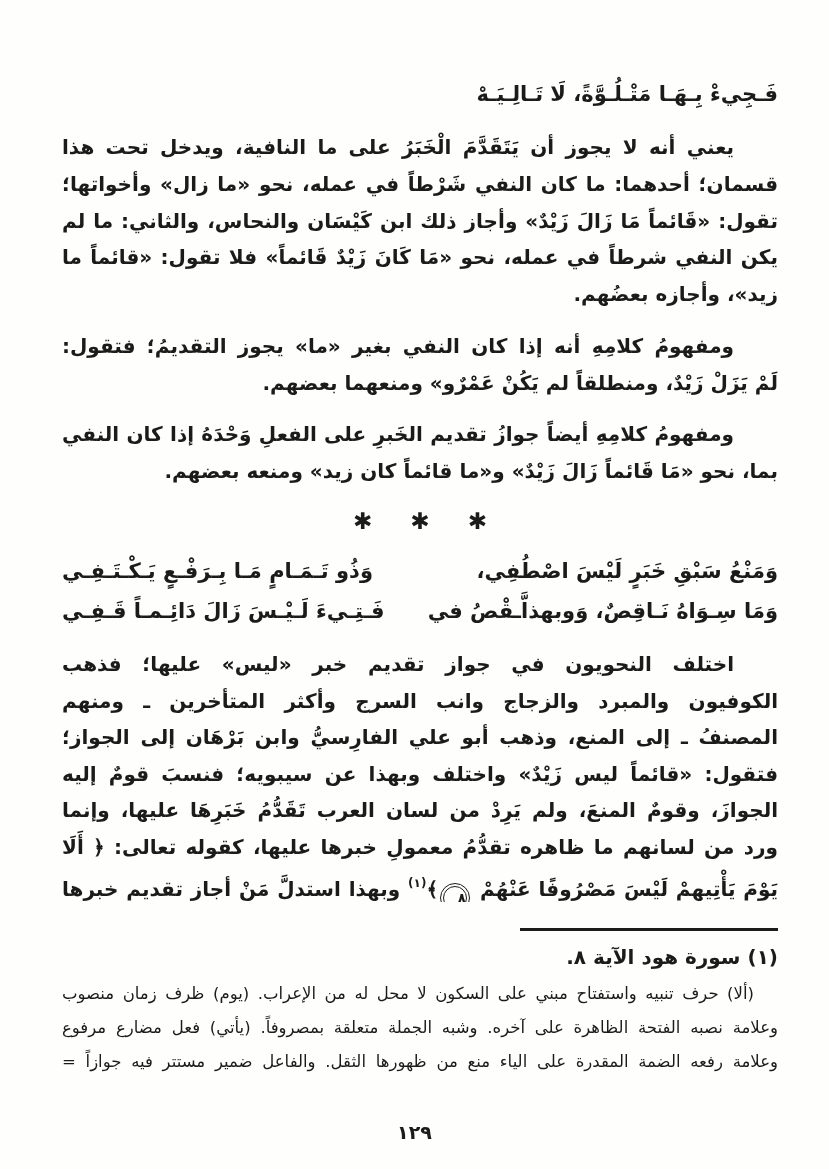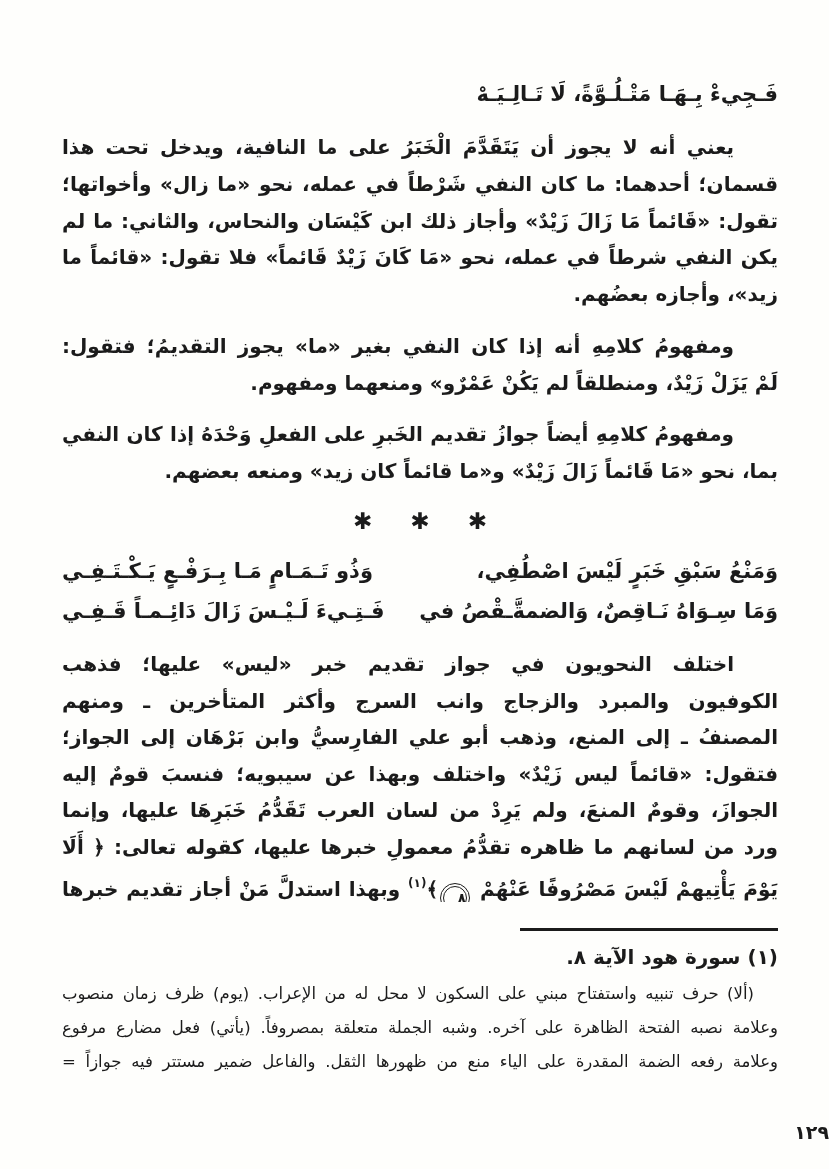--- a/index.html
+++ b/index.html
@@ -105,21 +105,21 @@
     overflow: hidden;
     max-height: 35px;
   }
   .fn-line.first { padding-right: 24px; }
   
   .page-number {
     position: absolute;
     bottom: 26px;
     left: 0;
     width: 100%;
-    text-align: right;
+    text-align: center;
     font-size: 19px;
     font-weight: bold;
     direction: rtl;
   }
 </style>
 </head>
 <body>
 
 <div class="page">
   <div class="content">
@@ -131,37 +131,37 @@
     <div class="para">
       <div class="bline first">يعني أنه لا يجوز أن يَتَقَدَّمَ الْخَبَرُ على ما النافية، ويدخل تحت هذا</div>
       <div class="bline">قسمان؛ أحدهما: ما كان النفي شَرْطاً في عمله، نحو «ما زال» وأخواتها؛ فلا</div>
       <div class="bline">تقول: «قَائماً مَا زَالَ زَيْدٌ» وأجاز ذلك ابن كَيْسَان والنحاس، والثاني: ما لم</div>
       <div class="bline">يكن النفي شرطاً في عمله، نحو «مَا كَانَ زَيْدٌ قَائماً» فلا تقول: «قائماً ما كان</div>
       <div class="bline last">زيد»، وأجازه بعضُهم.</div>
     </div>
 
     <div class="para">
       <div class="bline first">ومفهومُ كلامِهِ أنه إذا كان النفي بغير «ما» يجوز التقديمُ؛ فتقول: «قَائماً</div>
-      <div class="bline last">لَمْ يَزَلْ زَيْدٌ، ومنطلقاً لم يَكُنْ عَمْرٌو» ومنعهما ومفهوم.</div>
+      <div class="bline last">لَمْ يَزَلْ زَيْدٌ، ومنطلقاً لم يَكُنْ عَمْرٌو» ومنعهما بعضهم.</div>
     </div>
 
     <div class="para">
       <div class="bline first">ومفهومُ كلامِهِ أيضاً جوازُ تقديم الخَبرِ على الفعلِ وَحْدَهُ إذا كان النفي</div>
       <div class="bline last">بما، نحو «مَا قَائماً زَالَ زَيْدٌ» و«ما قائماً كان زيد» ومنعه بعضهم.</div>
     </div>
 
     <div class="stars">✱ ✱ ✱</div>
 
     <div class="para">
       <div class="verse-line">
         <span class="hemistich">وَمَنْعُ سَبْقِ خَبَرٍ لَيْسَ اصْطُفِي،</span>
         <span class="hemistich">وَذُو تَـمَـامٍ مَـا بِـرَفْـعٍ يَـكْـتَـفِـي</span>
       </div>
       <div class="verse-line">
-        <span class="hemistich">وَمَا سِـوَاهُ نَـاقِصٌ، وَالضمةَّـقْصُ في</span>
+        <span class="hemistich">وَمَا سِـوَاهُ نَـاقِصٌ، وَوبهذاَّـقْصُ في</span>
         <span class="hemistich">فَـتِـيءَ لَـيْـسَ زَالَ دَائِـمـاً قَـفِـي</span>
       </div>
     </div>
 
     <div class="para">
       <div class="bline first">اختلف النحويون في جواز تقديم خبر «ليس» عليها؛ فذهب</div>
       <div class="bline">الكوفيون والمبرد والزجاج وانب السرج وأكثر المتأخرين ـ ومنهم</div>
       <div class="bline">المصنفُ ـ إلى المنع، وذهب أبو علي الفارِسيُّ وابن بَرْهَان إلى الجواز؛</div>
       <div class="bline">فتقول: «قائماً ليس زَيْدٌ» واختلف وبهذا عن سيبويه؛ فنسبَ قومٌ إليه</div>
       <div class="bline">الجوازَ، وقومٌ المنعَ، ولم يَرِدْ من لسان العرب تَقَدُّمُ خَبَرِهَا عليها، وإنما</div>

